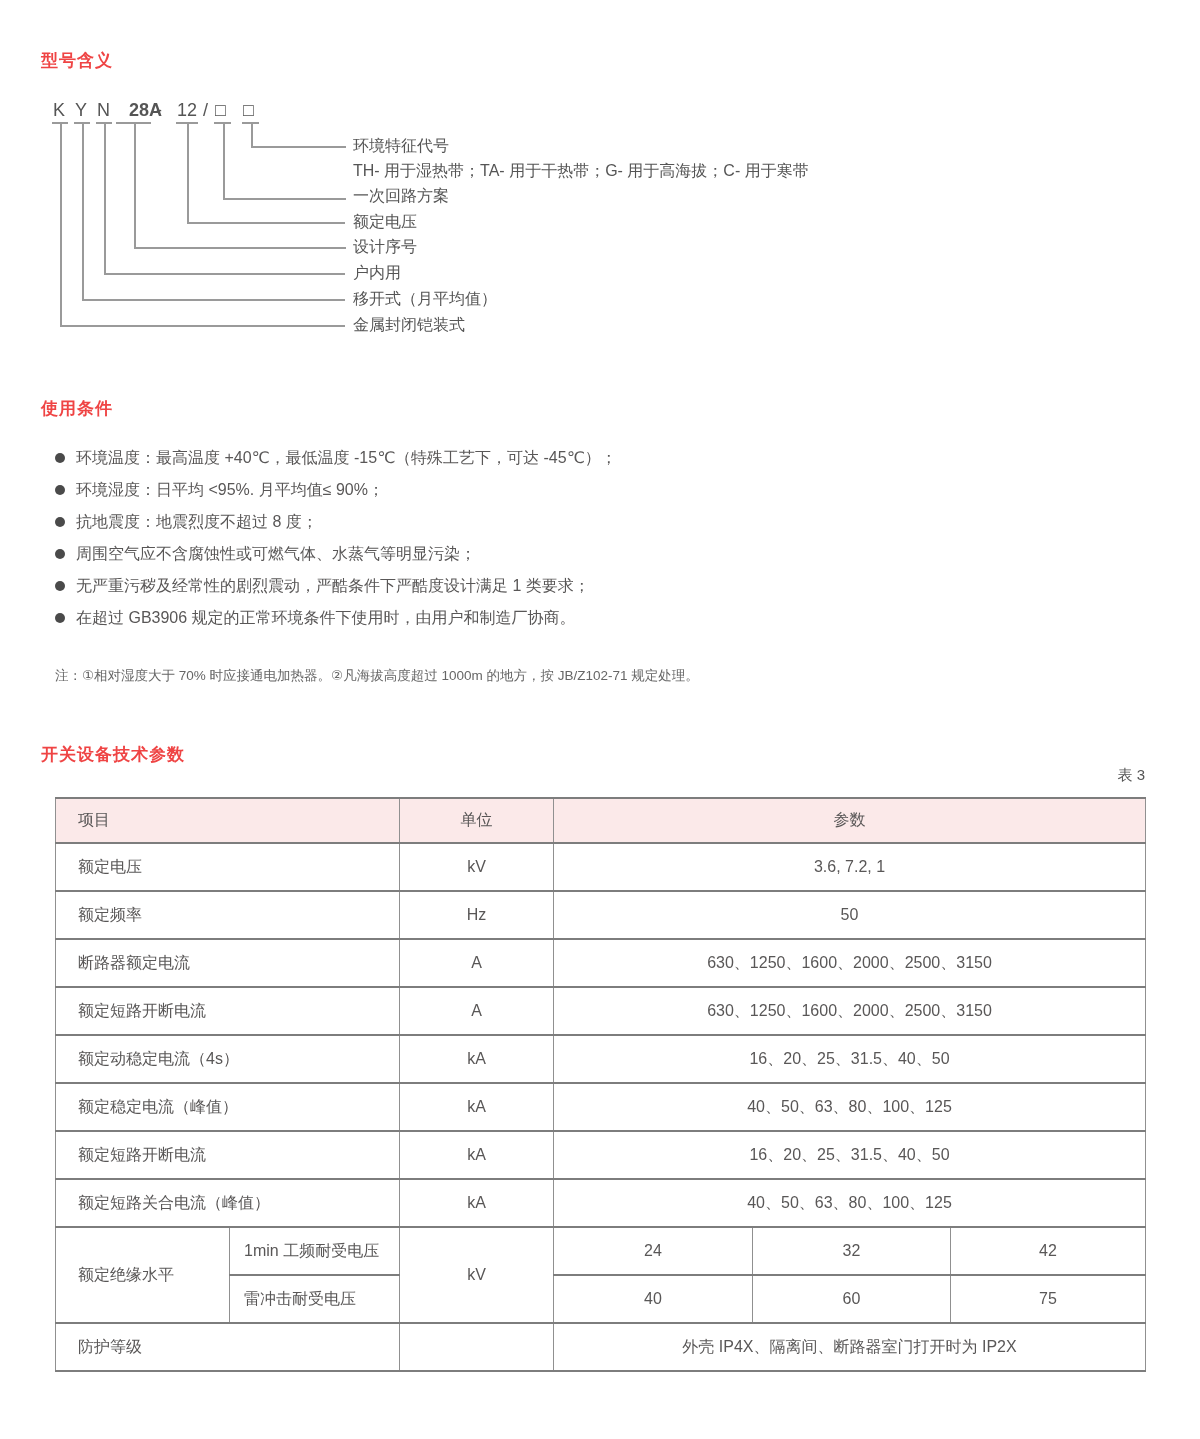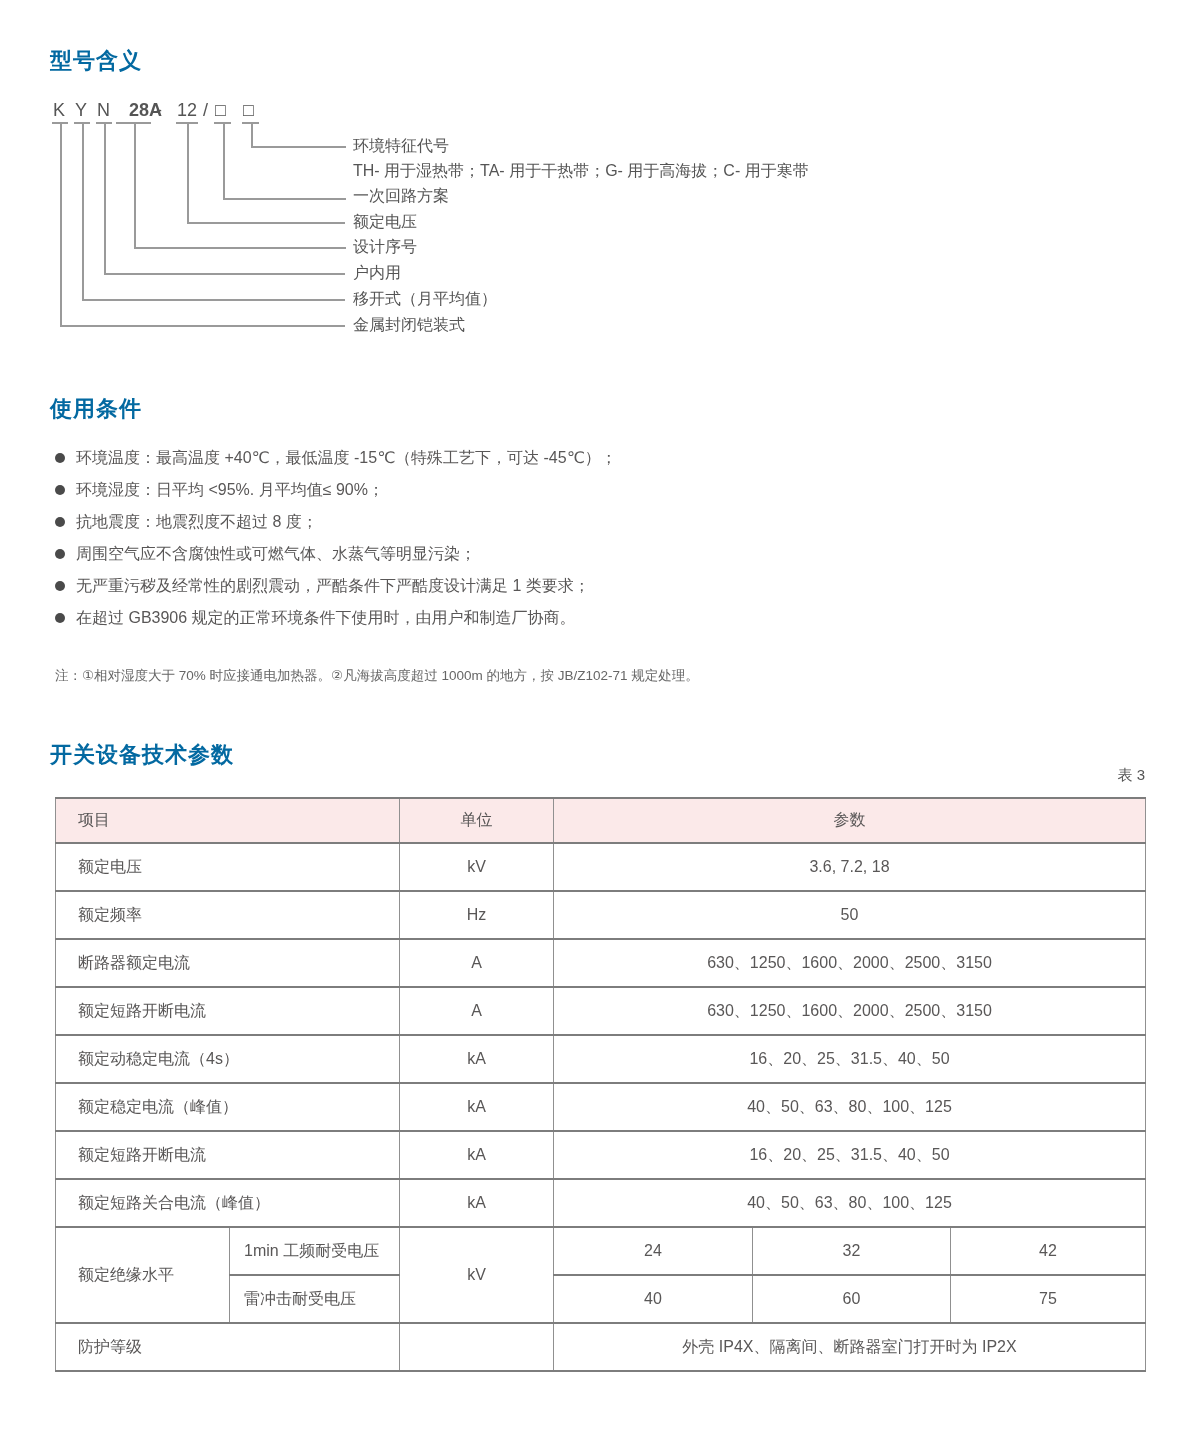--- a/index.html
+++ b/index.html
@@ -1,21 +1,21 @@
 <!DOCTYPE html>
 <html><head>
 <meta charset="utf-8">
 <style>
   html,body{margin:0;padding:0;background:#ffffff;}
   .page{
     position:relative;width:1200px;height:1439px;background:#ffffff;overflow:hidden;
     font-family:"Liberation Sans","DejaVu Sans",sans-serif;color:#595757;
   }
   .red-heading{
-    position:absolute;left:50px;margin:0;color:#0369a1;font-size:22px;font-weight:bold;
+    position:absolute;left:41px;margin:0;color:#ef4444;font-size:17px;font-weight:bold;
     letter-spacing:1px;line-height:26px;
   }
   
   .code-char{position:absolute;top:99px;font-size:18px;color:#555555;line-height:22px;white-space:nowrap;}
   .tick{position:absolute;height:2px;background:#9a9a9a;}
   .vline{position:absolute;width:2px;background:#9a9a9a;}
   .hline{position:absolute;height:2px;background:#9a9a9a;}
   .diagram-label{position:absolute;font-size:16px;color:#555555;line-height:21px;white-space:nowrap;}
   
   .bullet-list{position:absolute;left:55px;top:442px;margin:0;padding:0;list-style:none;}
@@ -113,21 +113,21 @@
     </colgroup>
     <tbody id="table-body">
         <tr>
           <td class="hd item-cell" colspan="2">项目</td>
           <td class="hd">单位</td>
           <td class="hd" colspan="3">参数</td>
         </tr>
         <tr>
           <td class="item-cell" colspan="2">额定电压</td>
           <td>kV</td>
-          <td colspan="3">3.6, 7.2, 18</td>
+          <td colspan="3">3.6, 7.2, 1</td>
         </tr>
         <tr>
           <td class="item-cell" colspan="2">额定频率</td>
           <td>Hz</td>
           <td colspan="3">50</td>
         </tr>
         <tr>
           <td class="item-cell" colspan="2">断路器额定电流</td>
           <td>A</td>
           <td colspan="3">630、1250、1600、2000、2500、3150</td>

